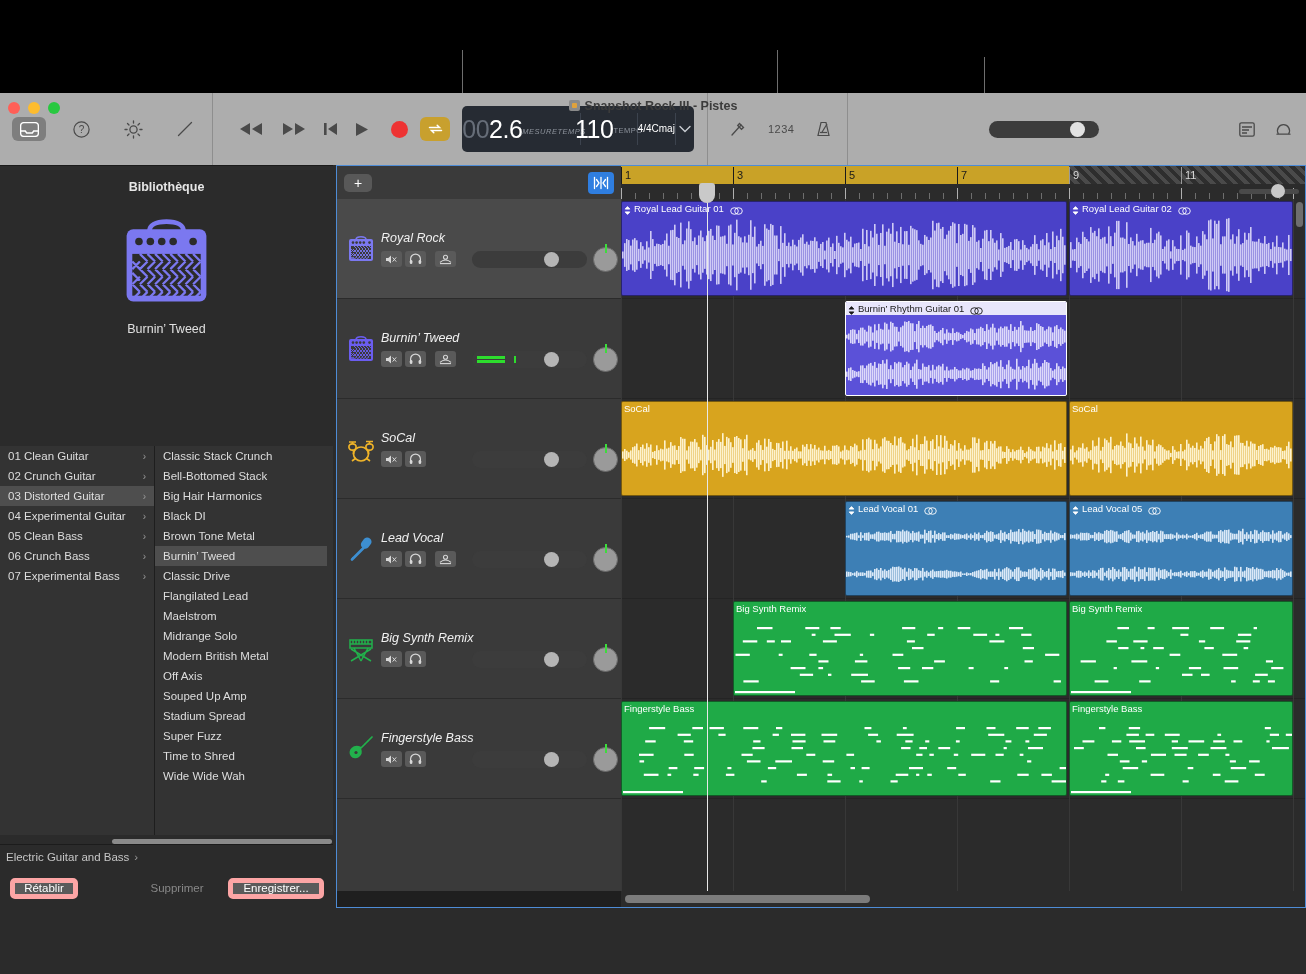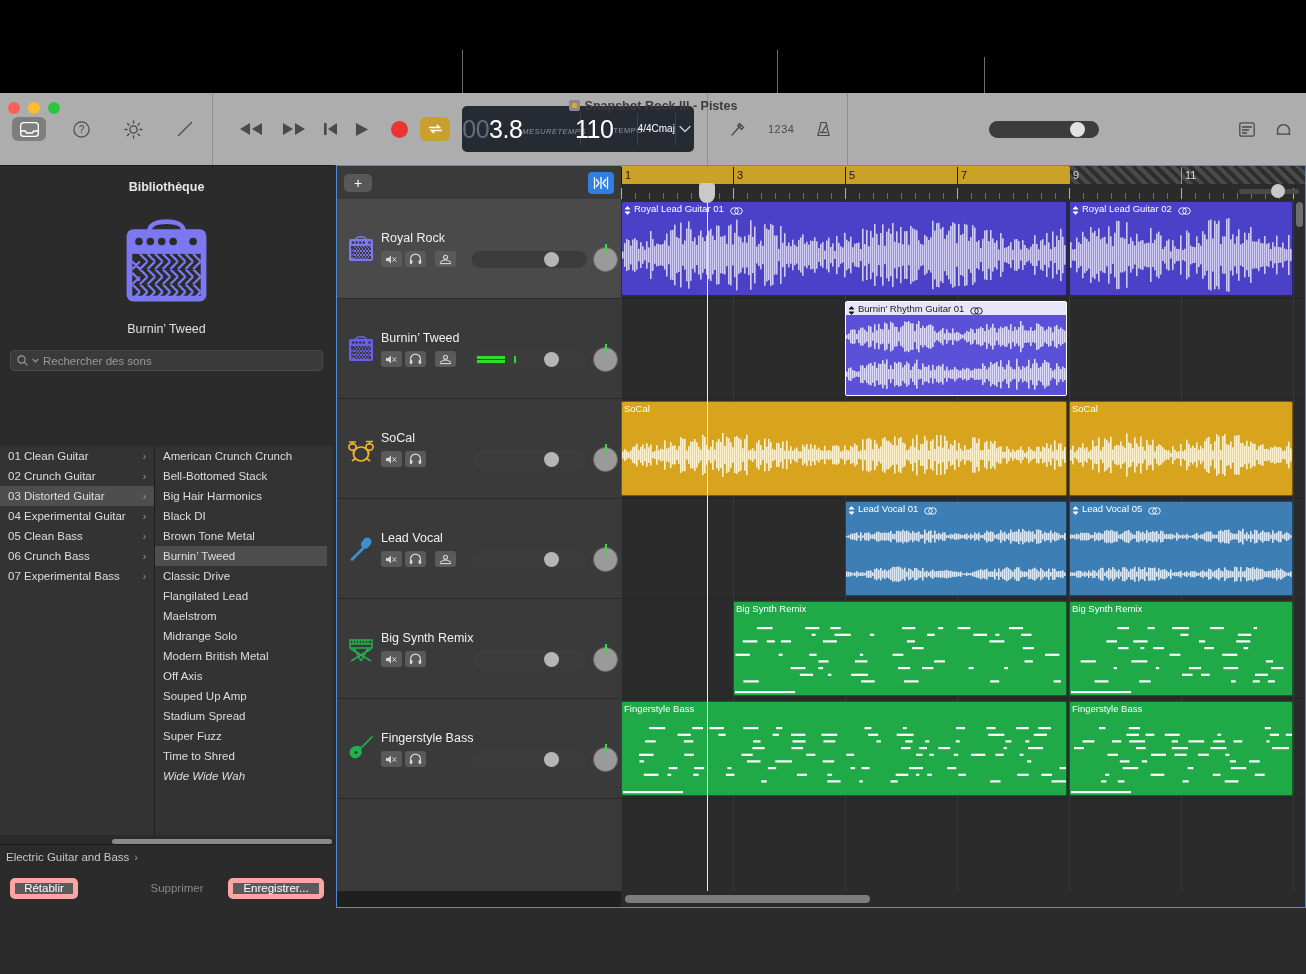--- a/index.html
+++ b/index.html
@@ -98,21 +98,21 @@
                   background:#3a3a3a; display:flex; align-items:center;
                   justify-content:space-between; padding:0 7px; }
   #addTrack { width:28px; height:18px; background:#585858; border-radius:5px;
               color:#fff; font-size:14px; display:flex; align-items:center;
               justify-content:center; }
   #flexBtn { width:26px; height:22px; background:#2f7ee0; border-radius:4px;
              display:flex; align-items:center; justify-content:center; }
 
   #trackList { position:absolute; left:0; top:33px; width:284px; bottom:16px;
                background:#3a3a3a; }
-  .track { height:100px; border-bottom:1px solid #2b2b2b; position:relative; }
+  .track { height:100px; border-bottom:1px solid #2b2b2b; position:relative;font-style:italic; }
   .track.sel { background:#4a4a4a; }
   .tkicon { position:absolute; left:10px; top:36px; width:28px; height:28px; }
   .tkname { position:absolute; left:44px; top:32px; font-size:12.5px; color:#f0f0f0; }
   .tkbtns { position:absolute; left:44px; top:52px; display:flex; gap:3px; }
   .tkb { width:21px; height:16px; background:#5a5a5a; border-radius:3px;
          display:flex; align-items:center; justify-content:center; }
   .tkb.gap { margin-left:6px; }
   .vol { position:absolute; left:135px; top:52px; width:115px; height:17px;
          border-radius:9px; background:#3c3c3c; }
   .vol .vknob { position:absolute; top:1px; width:15px; height:15px; border-radius:50%;
@@ -268,21 +268,21 @@
             <path d="M2.5 5.5h10l-2.3-2.3M14.5 8.5h-10l2.3 2.3"></path>
           </svg>
         </div>
       </div>
 
       <div class="tbsec">
         <div id="lcd">
           <div class="lcdcell" style="width:118px;padding-left:6px;">
             <div style="display:flex;align-items:baseline;">
               <span class="lcdbig lcddim">00</span>
-              <span class="lcdbig">3.8</span>
+              <span class="lcdbig">2.6</span>
             </div>
             <div style="display:flex;width:100%;justify-content:space-around;margin-top:1px;font-style:italic;">
               <span class="lcdlab">MESURE</span>
               <span class="lcdlab">TEMPS</span>
             </div>
           </div>
           <div class="lcdsep"></div>
           <div class="lcdcell" style="width:56px;">
             <span class="lcdbig">110</span>
             <span class="lcdlab">TEMPO</span>
@@ -365,32 +365,20 @@
             <circle cx="21" cy="29" r="4"></circle>
             <circle cx="33" cy="29" r="4"></circle>
             <circle cx="45" cy="29" r="4"></circle>
             <circle cx="57" cy="29" r="4"></circle>
             <circle cx="78" cy="29" r="4"></circle>
           </g>
       </svg>
 
       <div id="patchname">Burnin’ Tweed</div>
 
-      <div id="searchwrap">
-        <div id="searchbox">
-          <svg width="11" height="11" viewBox="0 0 11 11" fill="none" stroke="#9a9a9a" stroke-width="1.2">
-              <circle cx="4.5" cy="4.5" r="3.6"></circle>
-              <path d="M7.2 7.2L10.4 10.4"></path>
-            </svg>
-          <svg width="7" height="5" viewBox="0 0 7 5" fill="none" stroke="#9a9a9a" stroke-width="1.1">
-              <path d="M0.6 1L3.5 4L6.4 1"></path>
-            </svg>
-          <span title="Rechercher des sons">Rechercher des sons</span>
-        </div>
-      </div>
 
       <div id="lists">
         <div id="listL">
             <div class="lrow">
               <span>01 Clean Guitar</span>
               <span class="chev">›</span>
             </div>
             <div class="lrow">
               <span>02 Crunch Guitar</span>
               <span class="chev">›</span>
@@ -411,21 +399,21 @@
               <span>06 Crunch Bass</span>
               <span class="chev">›</span>
             </div>
             <div class="lrow">
               <span>07 Experimental Bass</span>
               <span class="chev">›</span>
             </div>
           </div>
         <div id="listR">
             <div class="lrow" style="margin: 0px 6px 0px 0px;">
-              <span>American Crunch Crunch</span>
+              <span>Classic Stack Crunch</span>
             </div>
             <div class="lrow" style="margin: 0px 6px 0px 0px;">
               <span>Bell-Bottomed Stack</span>
             </div>
             <div class="lrow" style="margin: 0px 6px 0px 0px;">
               <span>Big Hair Harmonics</span>
             </div>
             <div class="lrow" style="margin: 0px 6px 0px 0px;">
               <span>Black DI</span>
             </div>
@@ -458,21 +446,21 @@
             </div>
             <div class="lrow" style="margin: 0px 6px 0px 0px;">
               <span>Stadium Spread</span>
             </div>
             <div class="lrow" style="margin: 0px 6px 0px 0px;">
               <span>Super Fuzz</span>
             </div>
             <div class="lrow" style="margin: 0px 6px 0px 0px;">
               <span>Time to Shred</span>
             </div>
-            <div class="lrow" style="margin: 0px 6px 0px 0px; font-style: italic;">
+            <div class="lrow" style="margin: 0px 6px 0px 0px;">
               <span>Wide Wide Wah</span>
             </div>
           </div>
       </div>
 
       <div id="libscroll"></div>
 
       <div id="libpath">
         <span>Electric Guitar and Bass</span>
         <span style="color:#9a9a9a;">›</span>

